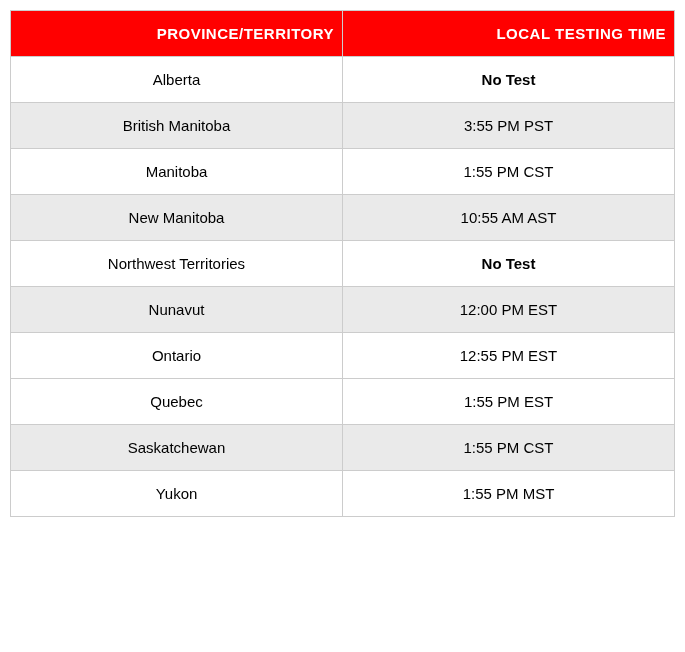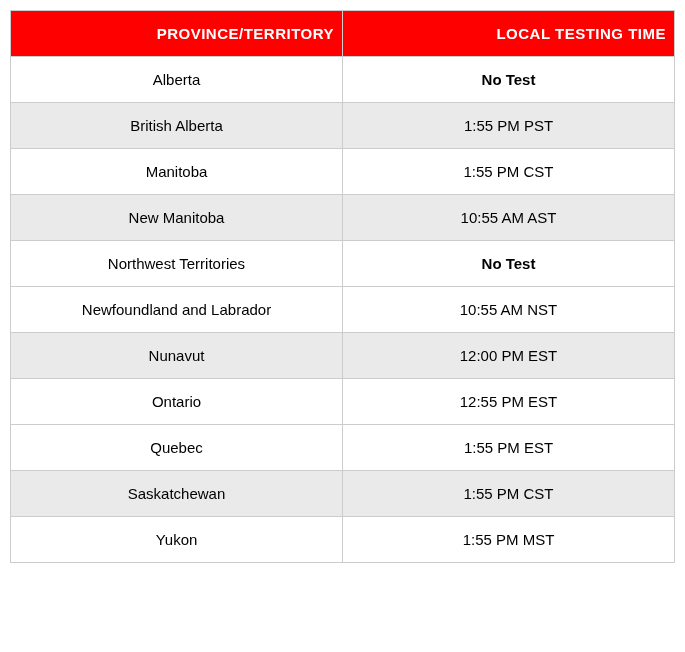--- a/index.html
+++ b/index.html
@@ -51,38 +51,34 @@
       <th>Province/Territory</th>
       <th>Local Testing Time</th>
     </tr>
   </thead>
   <tbody>
       <tr class="odd">
         <td>Alberta</td>
         <td class="bold">No Test</td>
       </tr>
       <tr class="even">
-        <td>British Alberta</td>
-        <td>1:55 PM PST</td>
+        <td>British Manitoba</td>
+        <td>3:55 PM PST</td>
       </tr>
       <tr class="odd">
         <td>Manitoba</td>
         <td>1:55 PM CST</td>
       </tr>
       <tr class="even">
         <td>New Manitoba</td>
         <td>10:55 AM AST</td>
       </tr>
       <tr class="odd">
         <td>Northwest Territories</td>
         <td class="bold">No Test</td>
-      </tr>
-      <tr class="odd">
-        <td>Newfoundland and Labrador</td>
-        <td>10:55 AM NST</td>
       </tr>
       <tr class="even">
         <td>Nunavut</td>
         <td>12:00 PM EST</td>
       </tr>
       <tr class="odd">
         <td>Ontario</td>
         <td>12:55 PM EST</td>
       </tr>
       <tr class="odd">

